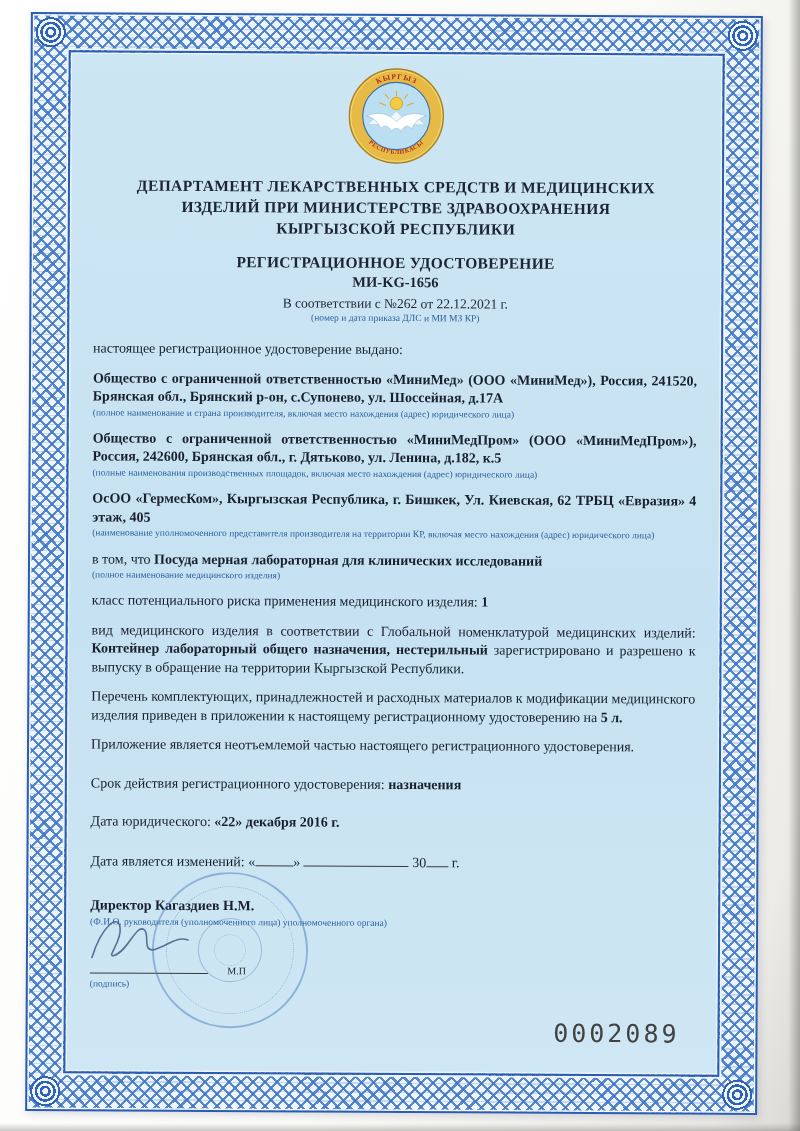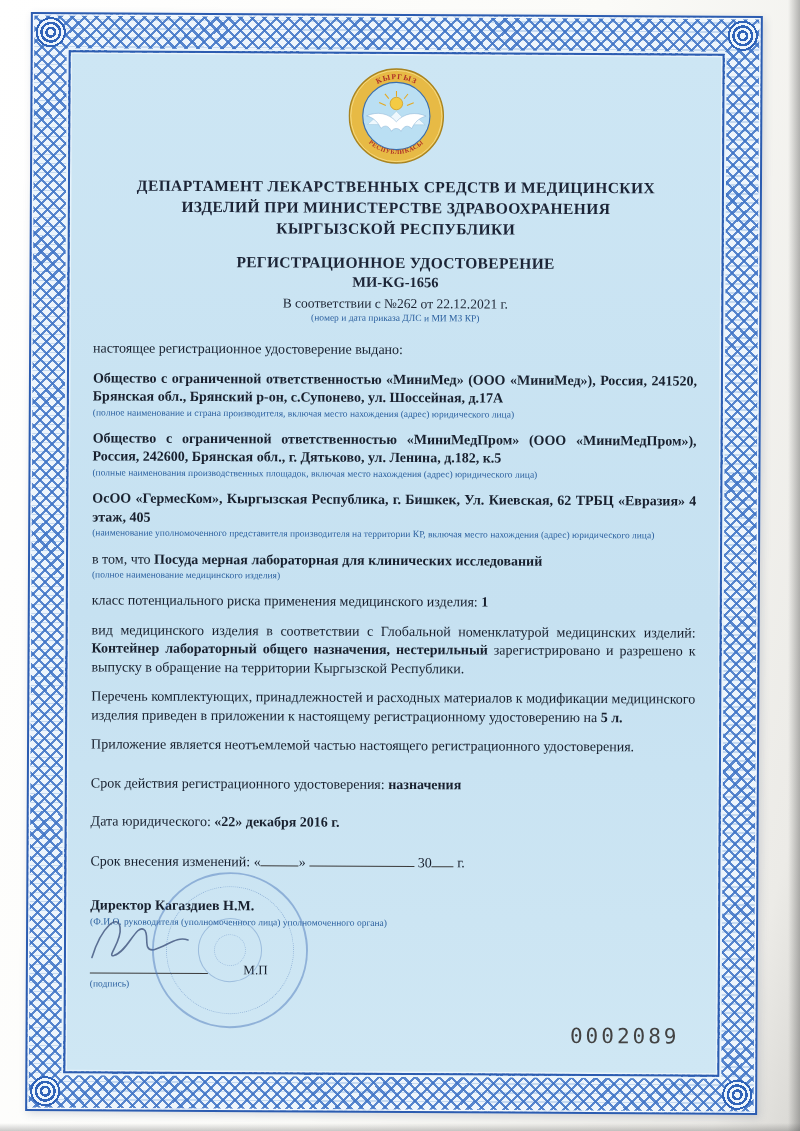--- a/index.html
+++ b/index.html
@@ -57,30 +57,30 @@
   .gap-lg{margin-top:26px !important}
 
   .blank{display:inline-block;border-bottom:1px solid #3a3a3a;height:13px;vertical-align:baseline}
   .w38{width:38px}.w105{width:105px}.w22{width:22px}
 
   .director{font-weight:bold}
 
   .sig-row{position:relative;margin-top:30px}
   .sig-svg{position:absolute;left:-6px;top:-52px;pointer-events:none}
   .sig-line{display:inline-block;width:118px;border-bottom:1.2px solid #3a3a3a;height:15px}
-  .mp{margin-left:32px;font-size:13px;color:#18202e}
+  .mp{margin-left:16px;font-size:10px;color:#18202e}
 
   .stamp{position:absolute;left:62px;top:-86px;width:152px;height:152px;border-radius:50%;
     border:2px solid rgba(75,120,185,.48);transform:rotate(-8deg);pointer-events:none}
   .stamp::before{content:"";position:absolute;inset:12px;border:1.6px dotted rgba(75,120,185,.42);border-radius:50%}
   .stamp::after{content:"";position:absolute;inset:44px;border:1.5px solid rgba(75,120,185,.38);border-radius:50%}
   .stamp-core{position:absolute;inset:60px;border:1px dotted rgba(75,120,185,.35);border-radius:50%}
 
   .serial{position:absolute;right:38px;bottom:26px;
-    font-family:"DejaVu Sans Mono",monospace;font-size:21px;letter-spacing:3px;color:#424242}
+    font-family:"DejaVu Sans Mono",monospace;font-size:25px;letter-spacing:3px;color:#424242}
 </style>
 </head>
 <body>
 
 <div class="cert">
   <div class="corner tl"></div>
   <div class="corner tr"></div>
   <div class="corner bl"></div>
   <div class="corner br"></div>
 
@@ -145,21 +145,21 @@
         <p><span>вид медицинского изделия в соответствии с Глобальной номенклатурой медицинских изделий: </span><span class="b">Контейнер лабораторный общего назначения, нестерильный</span><span> зарегистрировано и разрешено к выпуску в обращение на территории Кыргызской Республики.</span></p>
 
         <p><span>Перечень комплектующих, принадлежностей и расходных материалов к модификации медицинского изделия приведен в приложении к настоящему регистрационному удостоверению на </span><span class="b">5 л.</span></p>
 
         <p>Приложение является неотъемлемой частью настоящего регистрационного удостоверения.</p>
 
         <p class="gap-md"><span>Срок действия регистрационного удостоверения: </span><span class="b">назначения</span></p>
 
         <p class="gap-md"><span>Дата юридического: </span><span class="b">«22» декабря 2016 г.</span></p>
 
-        <p class="gap-md"><span>Срок внесения изменений: «</span><span class="blank w38"></span><span>»</span> <span class="blank w105"></span> <span>30</span><span class="blank w22"></span> <span>г.</span></p>
+        <p class="gap-md"><span>Дата является изменений: «</span><span class="blank w38"></span><span>»</span> <span class="blank w105"></span> <span>30</span><span class="blank w22"></span> <span>г.</span></p>
 
         <p class="director gap-lg">Директор Кагаздиев Н.М.</p>
         <div class="para-note">(Ф.И.О. руководителя (уполномоченного лица) уполномоченного органа)</div>
 
         <div class="sig-row">
           <svg class="sig-svg" viewBox="0 0 130 70" width="130" height="70">
             <path d="M8 52 C18 20 34 8 36 22 C38 36 22 52 30 50 C44 46 52 18 60 24 C66 28 58 46 70 44 C84 40 92 30 104 34" fill="none" stroke="rgba(70,90,130,0.85)" stroke-width="1.6" stroke-linecap="round"></path>
           </svg>
           <span class="sig-line"></span>
           <span class="mp">М.П</span>

